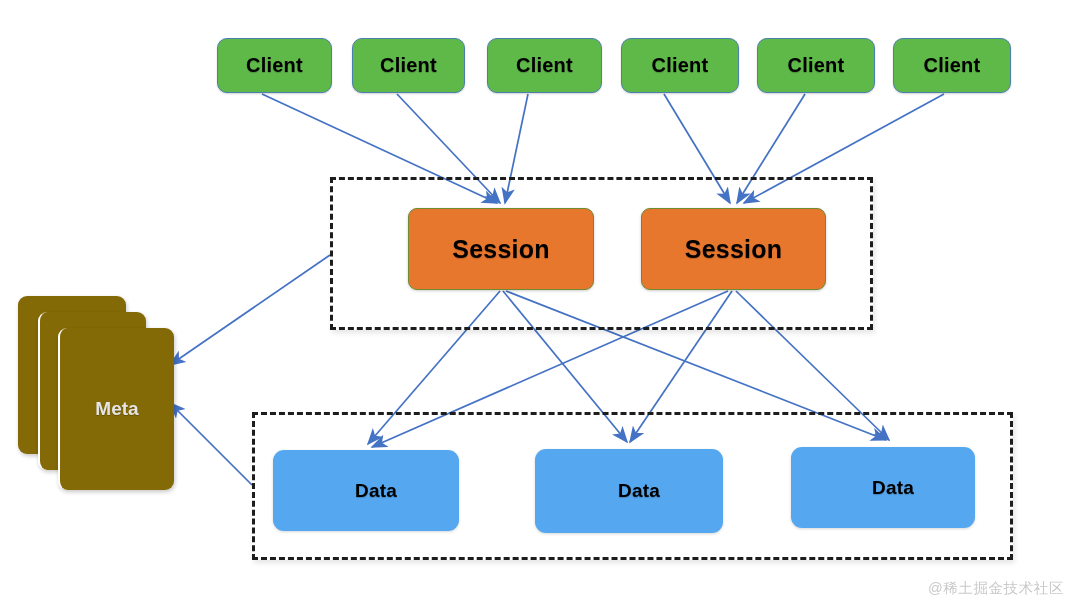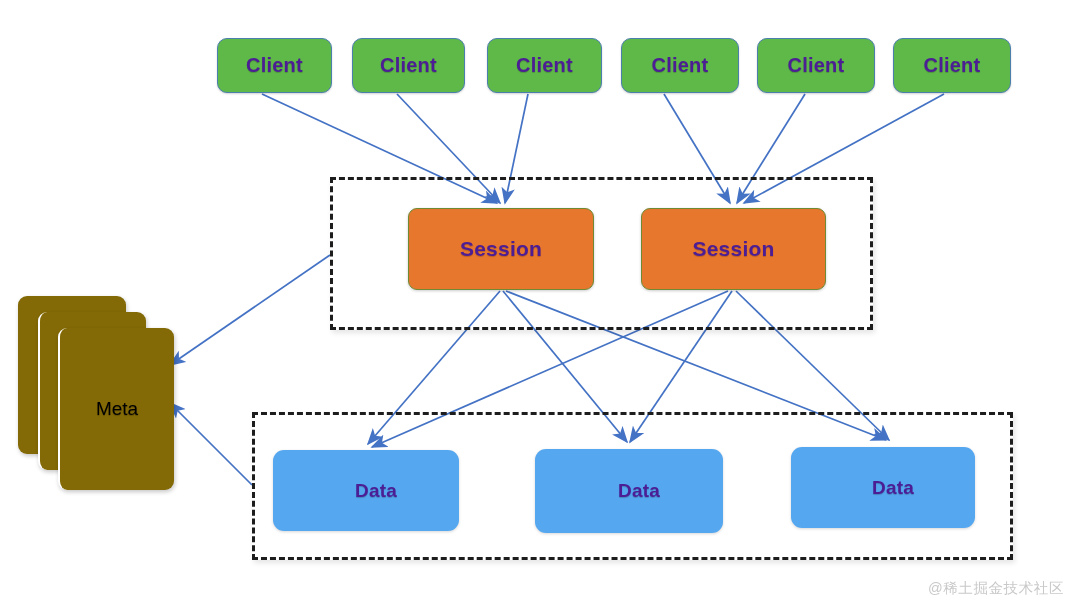--- a/index.html
+++ b/index.html
@@ -22,37 +22,37 @@
     width: 1080px;
     height: 606px;
     pointer-events: none;
   }
   .node {
     position: absolute;
     display: flex;
     align-items: center;
     justify-content: center;
     box-sizing: border-box;
-    color: #4c1d95;
+    color: #000000;
     font-weight: bold;
     letter-spacing: 0.2px;
     text-shadow: 0 1px 1px rgba(0,0,0,0.20);
   }
   .client {
     background: #5fb949;
     border: 1.4px solid #4a7fae;
     border-radius: 10px;
     font-size: 20px;
     box-shadow: 0 1px 2px rgba(0,0,0,0.18);
   }
   .session {
     background: #e8772e;
     border: 1.8px solid #6f8a32;
     border-radius: 9px;
-    font-size: 21px;
+    font-size: 25px;
     box-shadow: 0 1px 3px rgba(0,0,0,0.20);
   }
   .data {
     background: #55a7f0;
     border-radius: 11px;
     font-size: 19px;
     box-shadow: 0 1px 3px rgba(0,0,0,0.16);
     padding-left: 20px;
   }
   .group-box {
@@ -78,21 +78,21 @@
     border-radius: 9px;
     box-shadow: 1px 2px 4px rgba(0,0,0,0.22);
   }
   .meta-card.c1 { left: 0px;  top: 0px;  }
   .meta-card.c2 { left: 20px; top: 16px; border-left: 2px solid #ffffff; }
   .meta-card.c3 {
     left: 40px; top: 32px;
     width: 116px; height: 162px;
     border-left: 2px solid #ffffff;
     display: flex; align-items: center; justify-content: center;
-    color: #000000; font-weight: normal; font-size: 19px;
+    color: #e5e5e5; font-weight: bold; font-size: 19px;
     text-shadow: 0 1px 1px rgba(0,0,0,0.25);
   }
   .watermark {
     position: absolute;
     right: 16px;
     bottom: 8px;
     color: #c9c9c9;
     font-size: 14.5px;
     letter-spacing: 0.6px;
     white-space: nowrap;

